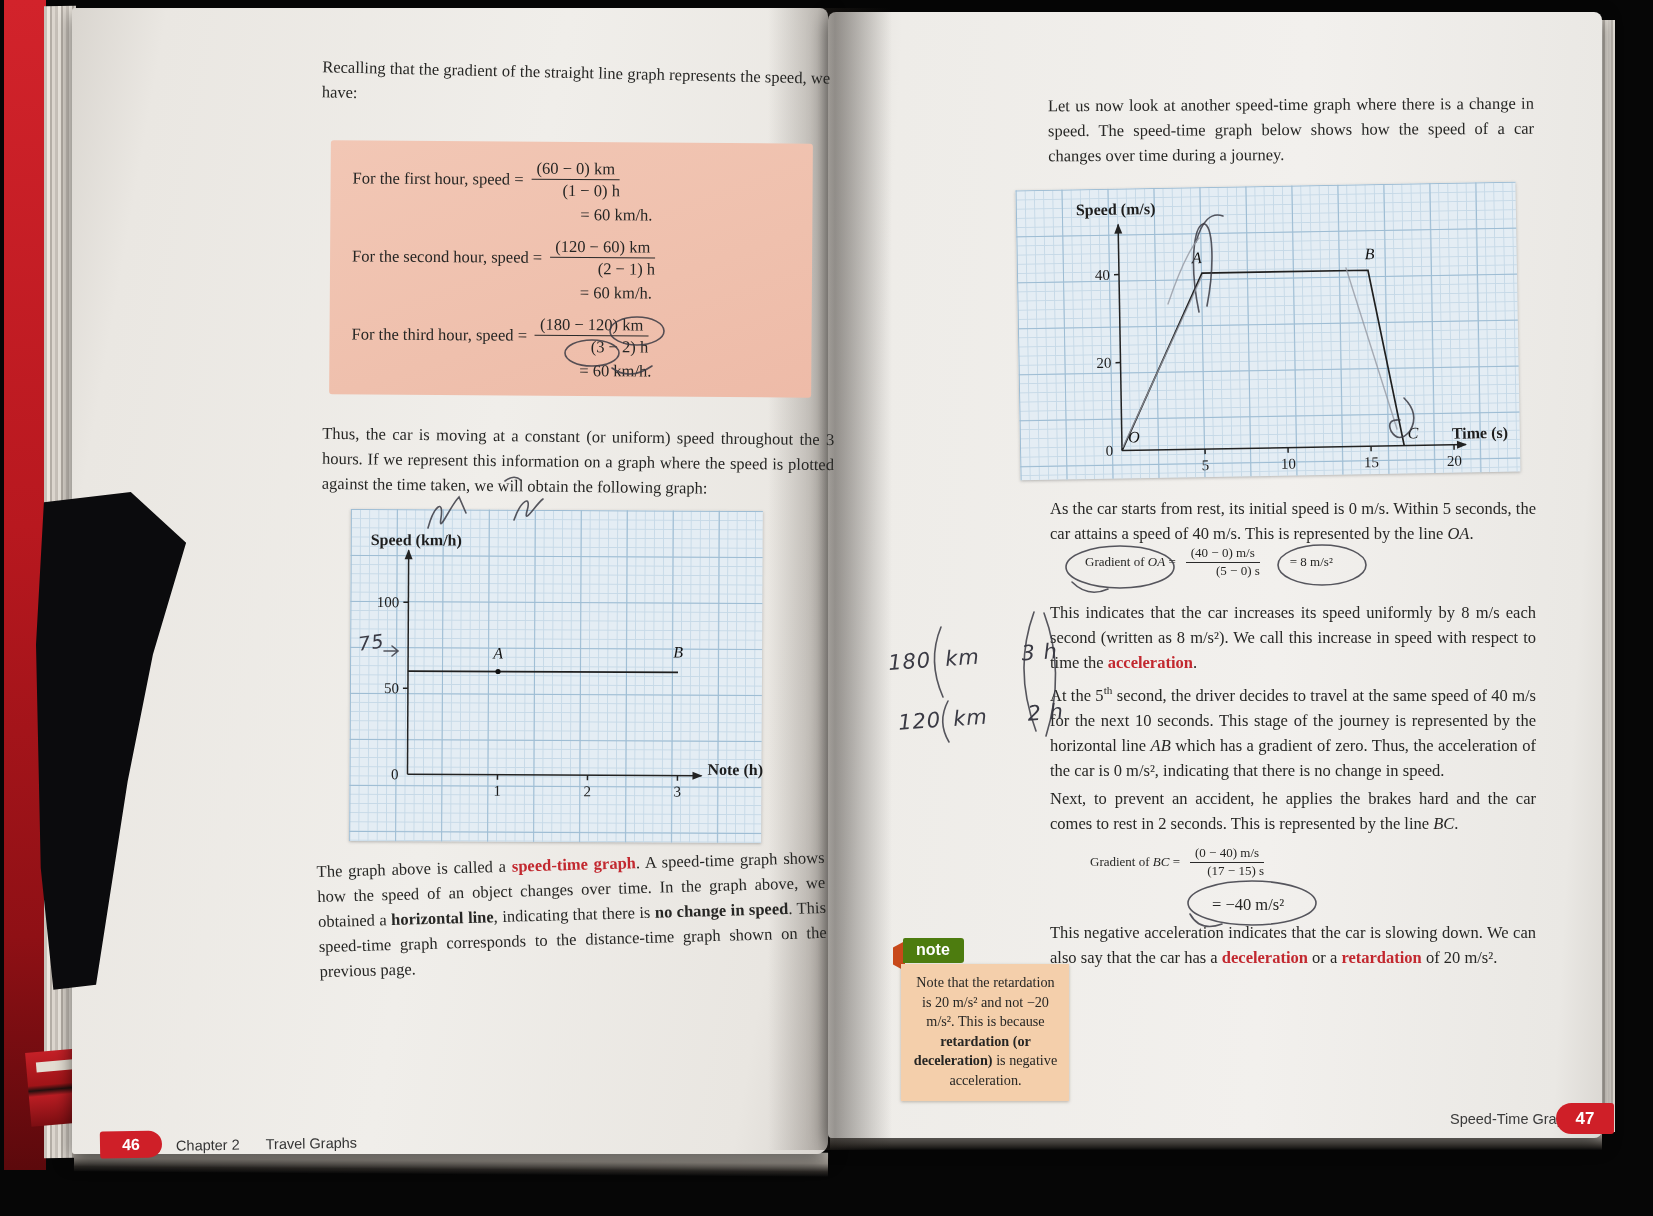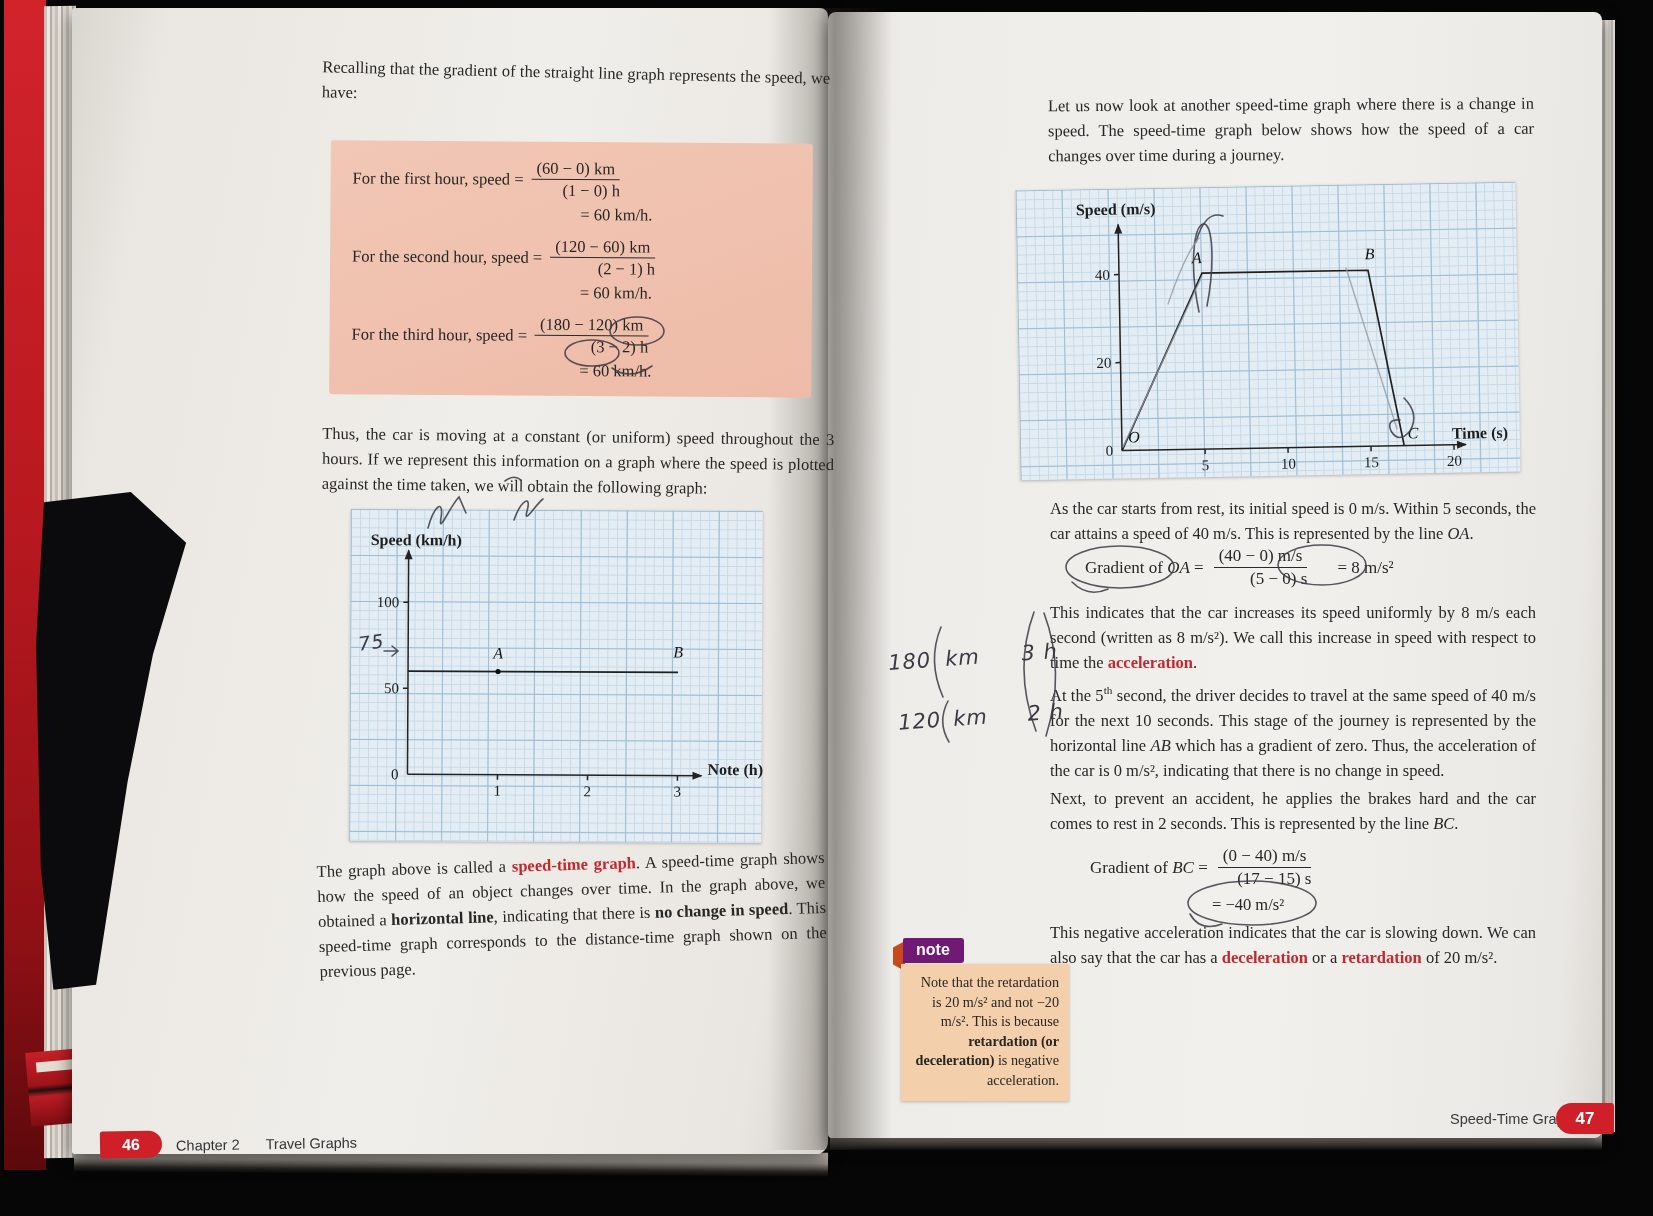--- a/index.html
+++ b/index.html
@@ -65,29 +65,29 @@
   #graph2{left:1018px;top:186px;width:500px;height:290px;transform:rotate(-1deg)}
   .g-ylabel,.g-xlabel{position:absolute;font-weight:bold;font-size:16px;color:#1d1d1d;white-space:nowrap}
   .g-svg{position:absolute;left:0;top:0;overflow:visible}
   .axis{stroke:#222;stroke-width:1.5}
   .axis-arrow{fill:#222}
   .series{fill:none;stroke:#1f1f1f;stroke-width:1.7}
   .tick{font:15px "Liberation Serif",serif;fill:#1c1c1c}
   .ptlabel{font:italic 16px "Liberation Serif",serif;fill:#101010}
   .pt{fill:#101010}
 
-  .formula{position:absolute;z-index:10;display:flex;align-items:center;gap:10px;font-size:17px;color:#272725}
+  .formula{position:absolute;z-index:10;display:flex;align-items:center;gap:10px;font-size:13px;color:#272725}
   .formula .result-inline{margin-left:20px}
   #gradient-bc-result{position:absolute;z-index:10;font-size:16.5px}
 
   
   #note-body{left:901px;top:964px;width:168px;z-index:10;background:#f4cfab;
-    padding:9px 10px 10px 11px;box-sizing:border-box;font-size:14.2px;line-height:1.38;text-align:right;
+    padding:9px 10px 10px 11px;box-sizing:border-box;font-size:14.2px;line-height:1.38;text-align:center;
     box-shadow:0 1px 3px rgba(90,70,50,.35)}
-  #note-tab{left:903px;top:938px;z-index:11;background:#701a75;color:#fff;
+  #note-tab{left:903px;top:938px;z-index:11;background:#4d7c0f;color:#fff;
     font-family:"Liberation Sans",sans-serif;font-weight:bold;font-size:16px;
     padding:3px 14px 4px 13px;border-radius:2px 3px 3px 0}
   #note-fold{left:893px;top:941px;width:12px;height:30px;z-index:10;background:#c8491a;
     clip-path:polygon(100% 0,100% 100%,0 78%,0 22%)}
 
   
   .hand{position:absolute;z-index:20;font-family:"DejaVu Sans",sans-serif;font-style:italic;
     color:#3a3a44;letter-spacing:1px}
   #hand-75{font-size:19px;transform:rotate(-8deg)}
   .margin-note{font-size:21px;transform:rotate(-4deg);display:flex}

